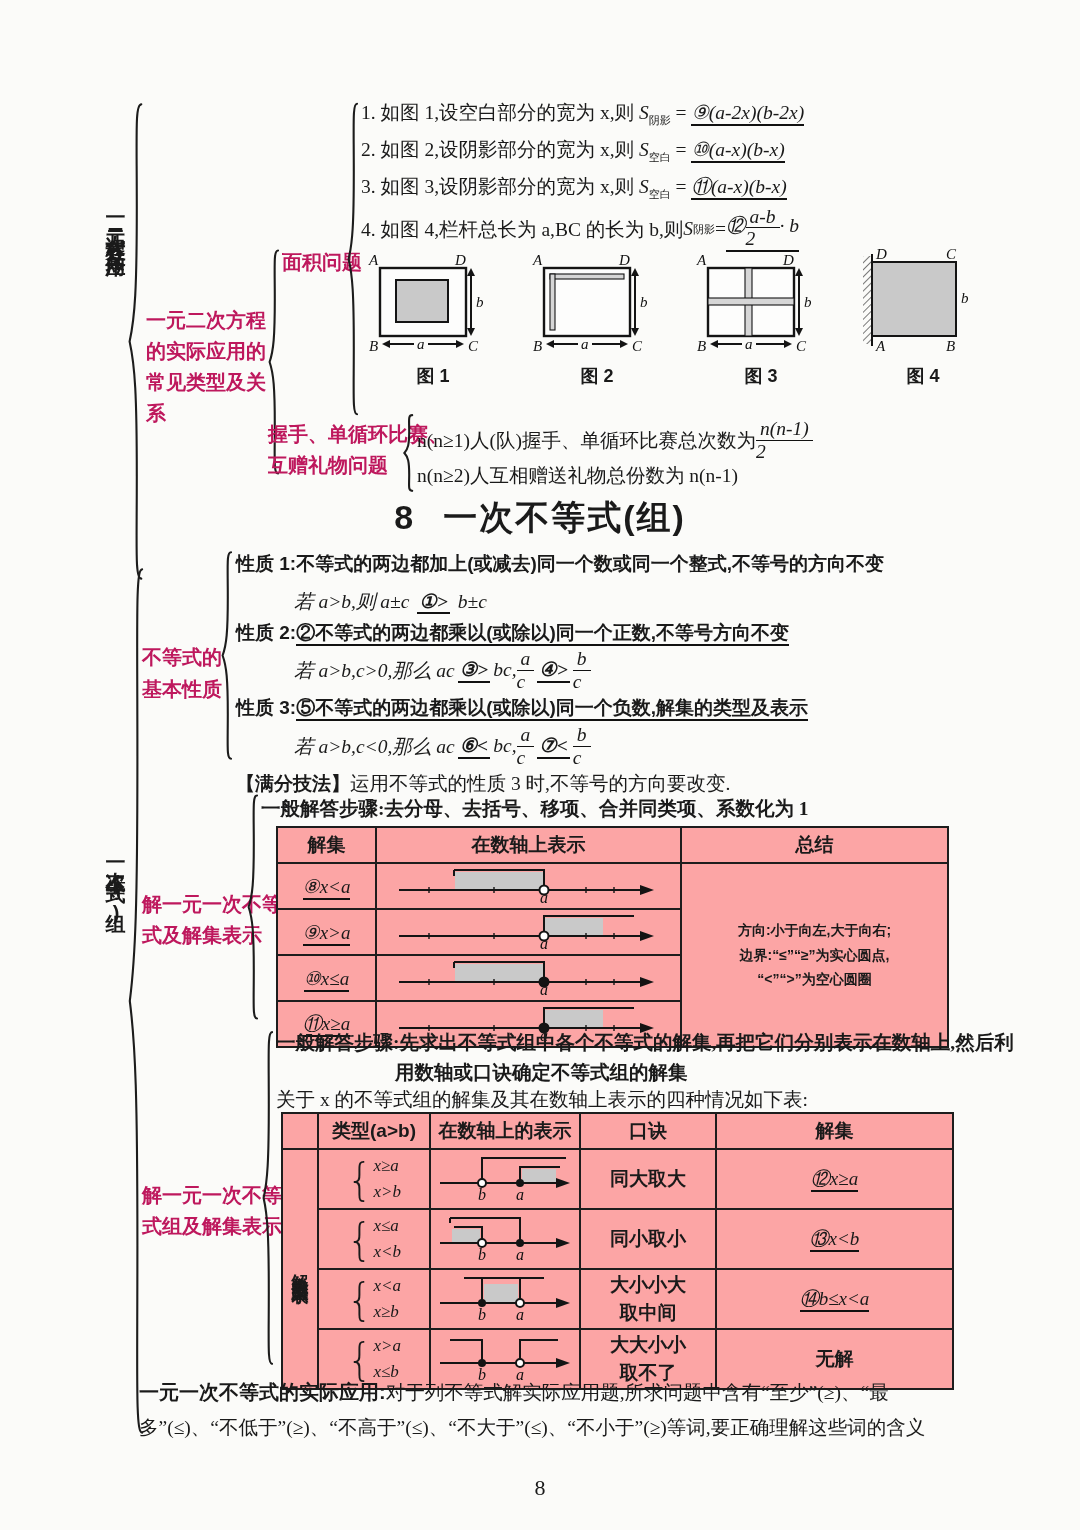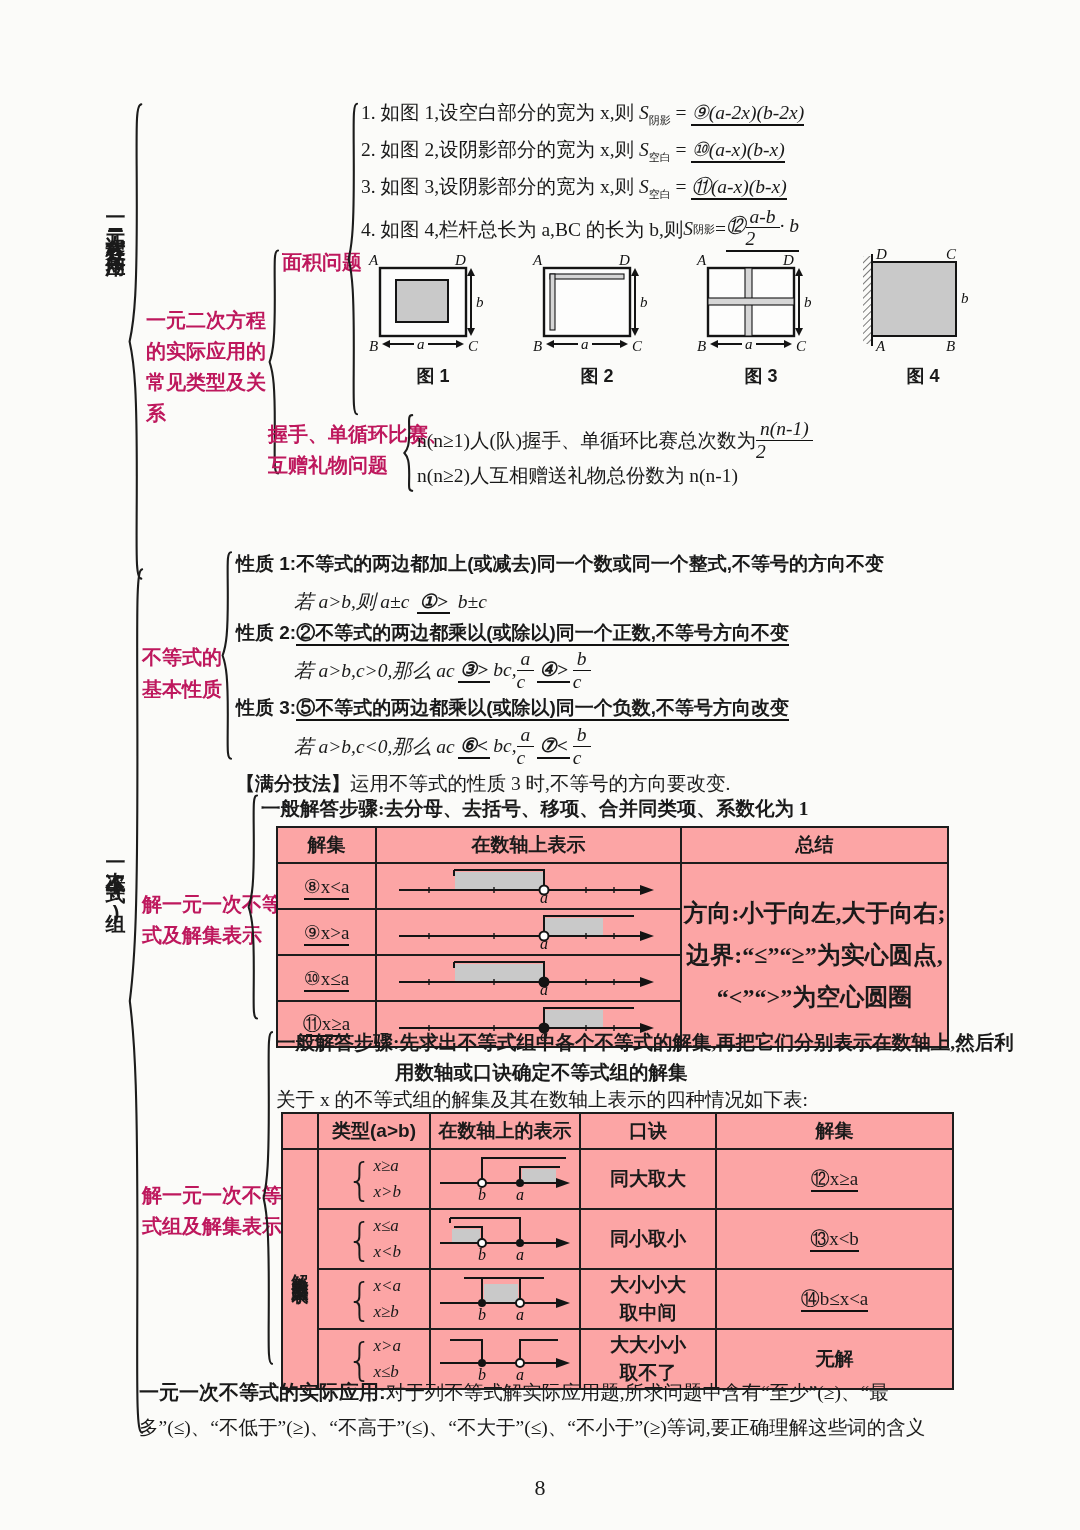--- a/index.html
+++ b/index.html
@@ -25,23 +25,23 @@
   .steps{font-weight:600;font-size:19.5px;}
   .figcap{text-align:center;font-family:"Liberation Sans",sans-serif;font-weight:700;
           font-size:18px;margin-top:6px;}
   .fig{position:absolute;width:134px;}
   .fig svg text{font-style:italic;font-family:"Liberation Serif",serif;font-size:15px;fill:#111;}
   table.dt{position:absolute;border-collapse:collapse;table-layout:fixed;background:#fca5a5;}
   table.dt th,table.dt td{border:2px solid #1d1d1d;padding:0;text-align:center;vertical-align:middle;}
   table.dt th{font-family:"Liberation Sans",sans-serif;font-weight:700;font-size:19px;height:34px;}
   .t1 td{height:38px;}
   .t2 td{height:54px;}
-  .sol{font-family:"Liberation Serif",serif;font-size:19px;}
-  td.sum{text-align:left;padding:6px 10px;font-family:Liberation Serif, serif;
-         font-weight:600;font-size:24px;line-height:1.75;}
+  .sol{font-style:italic;font-family:"Liberation Serif",serif;font-size:19px;}
+  td.sum{text-align:left;padding:6px 10px;font-family:Liberation Sans, sans-serif;
+         font-weight:600;font-size:14px;line-height:1.75;}
   td.rot{padding:0;}
   .rotin{writing-mode:vertical-rl;text-orientation:upright;letter-spacing:2px;margin:0 auto;
          font-family:"Liberation Sans",sans-serif;font-weight:700;font-size:17px;}
   .conds{display:flex;align-items:center;justify-content:center;}
   .cbrace::before{content:"{";}
   .cbrace{font-family:"DejaVu Sans",sans-serif;font-size:40px;font-weight:300;
           transform:scaleY(1.12);line-height:1;margin-right:1px;}
   .condcol{display:flex;flex-direction:column;align-items:flex-start;font-style:italic;
            font-family:"Liberation Serif",serif;font-size:17px;line-height:1.55;}
   td.mn{font-family:"Liberation Sans",sans-serif;font-weight:600;font-size:19px;line-height:1.45;}
@@ -189,20 +189,21 @@
 
   <div class="line" style="left:417px;top:418px;height:44px;display:flex;align-items:center;">
       <span>n(n≥1)人(队)握手、单循环比赛总次数为</span>
       <span class="frac">
         <span class="fn">n(n-1)</span>
         <span class="fd">2</span>
       </span>
     </div>
   <div class="line" style="left:417px;top:462px;">n(n≥2)人互相赠送礼物总份数为 n(n-1)</div>
 
+  <div class="title" style="top:495px;"><span>8</span><span style="margin-left:28px;">一次不等式(组)</span></div>
 
   <div class="abs vtext" style="left:103px;top:852px;height:172px;">一次不等式(组)</div>
 
   <svg class="brace" style="left:126px;top:556px;width:19px;height:890px;" viewBox="0 0 20 200" preserveAspectRatio="none">
       <path d="M17,3 C10,3 12,14 12,45 C12,78 10,90 4,100 C10,110 12,122 12,155 C12,186 10,197 17,197"></path>
     </svg>
 
   <div class="abs blabel" style="left:142px;top:641px;line-height:32px;">
     <div>不等式的</div>
     <div>基本性质</div>
@@ -224,21 +225,21 @@
         <span class="fn">a</span>
         <span class="fd">c</span>
       </span>
       <span class="blank m">④&gt;</span>
       <span class="frac">
         <span class="fn">b</span>
         <span class="fd">c</span>
       </span>
     </div>
 
-  <div class="line" style="left:236px;top:695px;"><span class="phead">性质 3:</span><span class="pbody ul">⑤不等式的两边都乘以(或除以)同一个负数,不等号方向改变</span></div>
+  <div class="line" style="left:236px;top:695px;"><span class="phead">性质 3:</span><span class="pbody ul">⑤不等式的两边都乘以(或除以)同一个负数,解集的类型及表示</span></div>
   <div class="line" style="left:294px;top:722px;height:48px;display:flex;align-items:center;">
       <span class="m">若 a&gt;b,c&lt;0,那么 ac </span>
       <span class="blank m">⑥&lt;</span>
       <span class="m"> bc,</span>
       <span class="frac">
         <span class="fn">a</span>
         <span class="fd">c</span>
       </span>
       <span class="blank m">⑦&lt;</span>
       <span class="frac">

